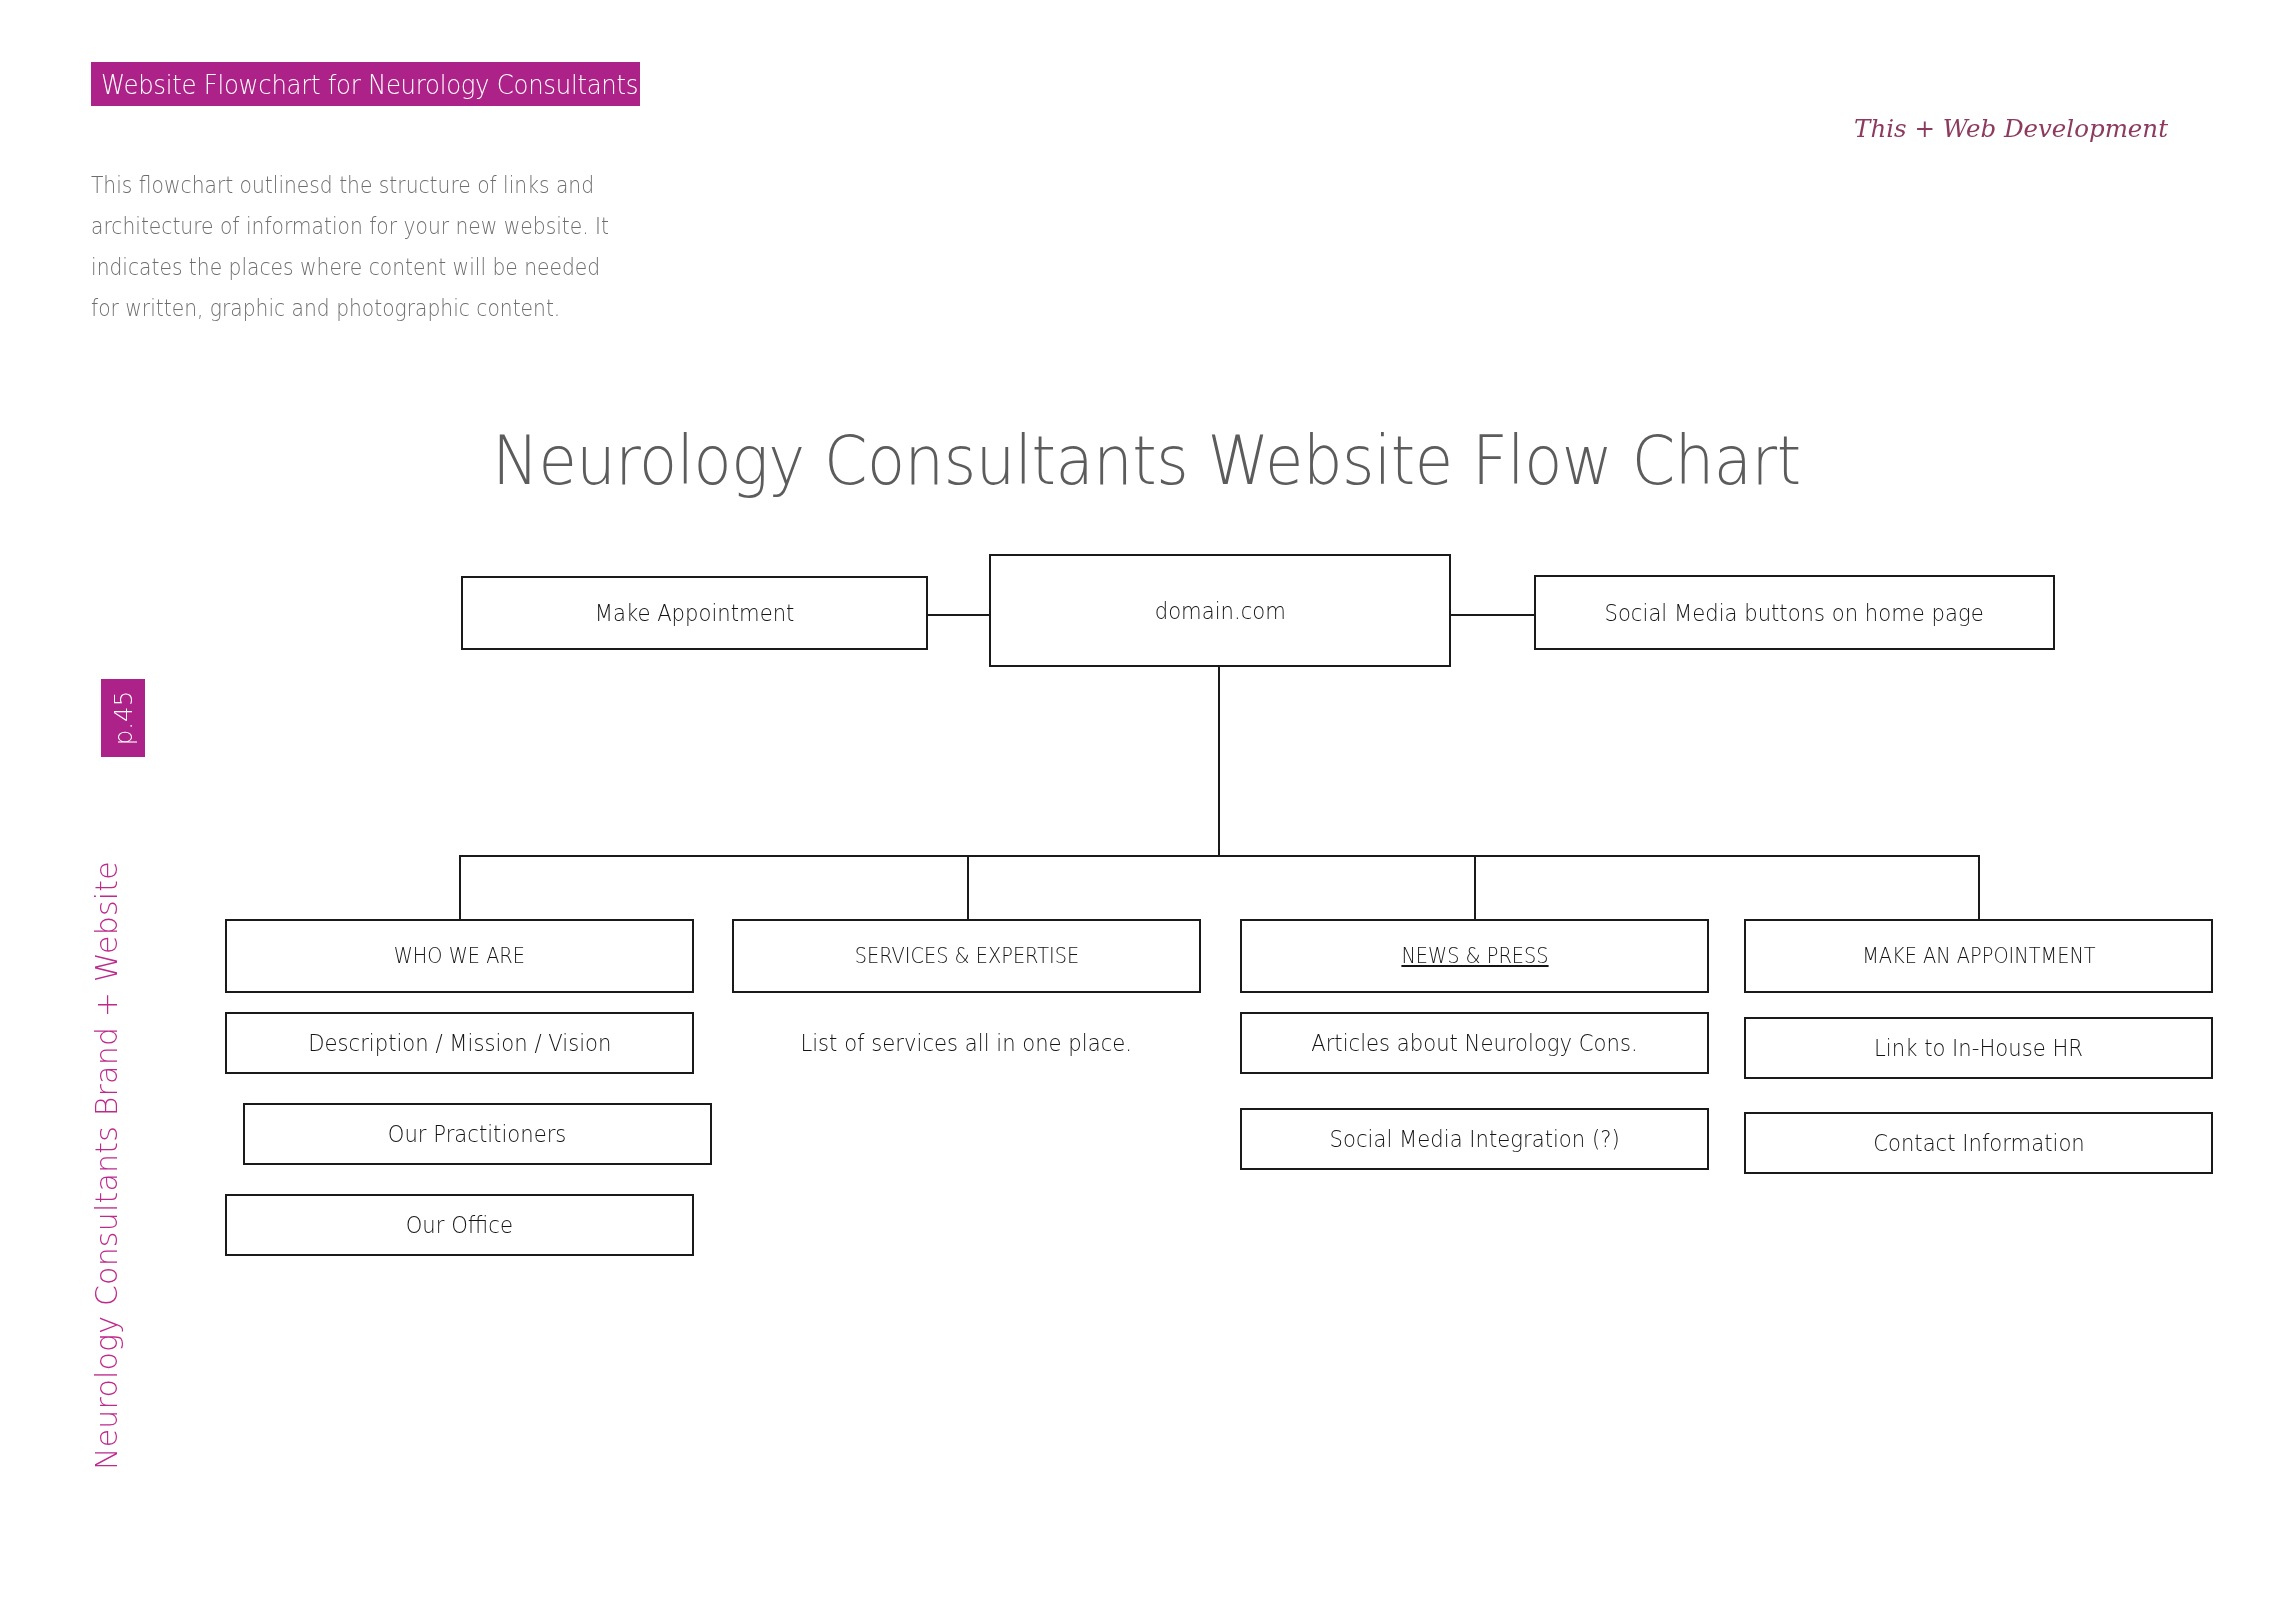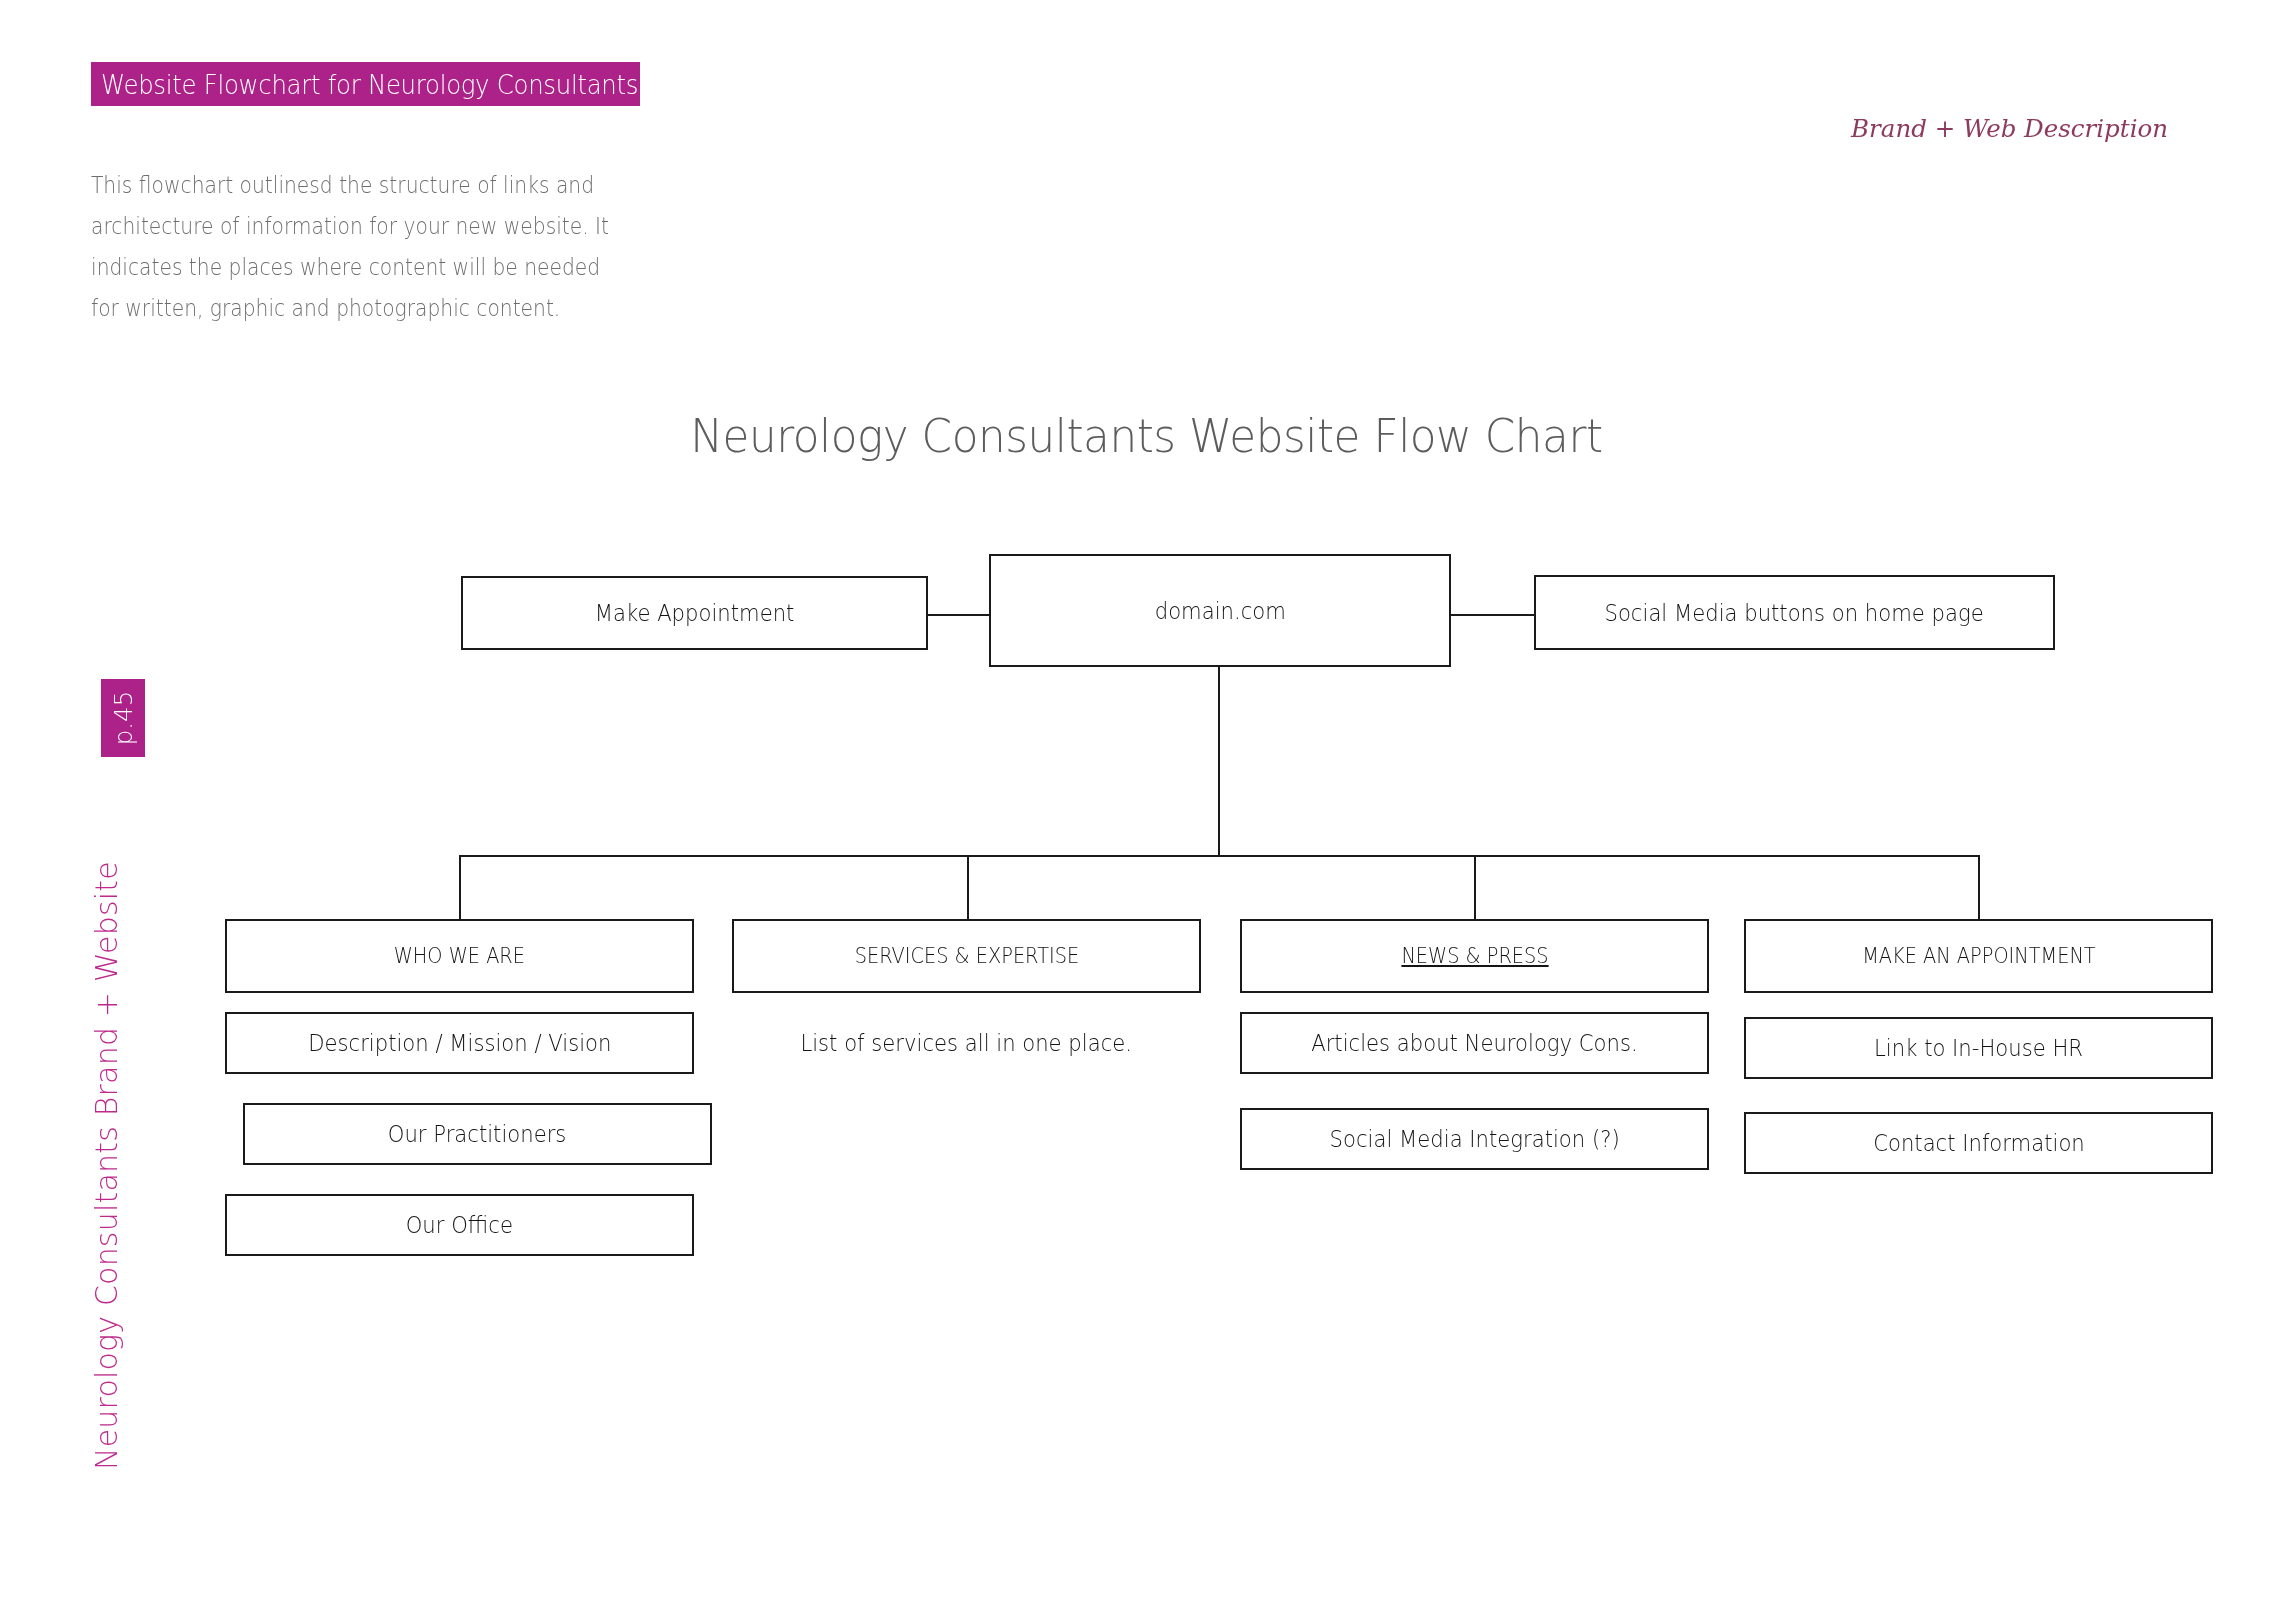--- a/index.html
+++ b/index.html
@@ -96,21 +96,21 @@
     white-space: nowrap;
     letter-spacing: 0.2px;
   }
 
   
   #flowchart-title {
     position: absolute;
     left: 0; right: 0; top: 377px;
     text-align: center;
     color: #5c5c5c;
-    font-size: 47px;
+    font-size: 67px;
     font-family: "DejaVu Sans", sans-serif;
     font-weight: 300;
     letter-spacing: -0.5px;
   }
   #flowchart-title .t { display:inline-block; transform: scaleX(0.93); }
 
   #flowchart-canvas {
     position: absolute;
     left: 0; top: 0; width: 2293px; height: 1621px;
   }
@@ -145,21 +145,21 @@
 </head>
 <body>
 
 <div id="doc-header-banner">
   <span class="banner-text">Website Flowchart for Neurology Consultants</span>
 </div>
 
 <p id="doc-intro-paragraph">This flowchart outlinesd the structure of links and architecture of information for your new website. It indicates the places where content will be needed for written, graphic and photographic content.</p>
 
 <div id="brand-mark">
-  <div>Brand + Web Description</div>
+  <div>This + Web Development</div>
 </div>
 
 <div id="page-number-tab">
   <span class="pn">p.45</span>
 </div>
 
 <div id="sidebar-vertical-label">
   <span class="vl">Neurology Consultants  Brand + Website</span>
 </div>
 

